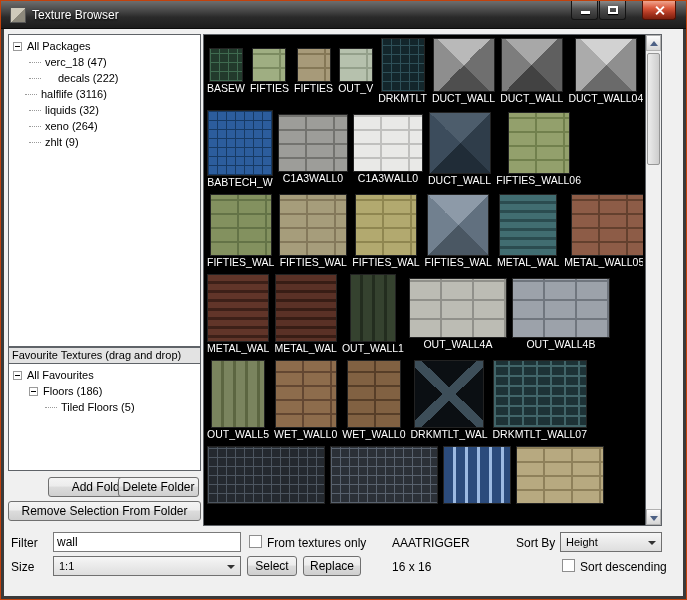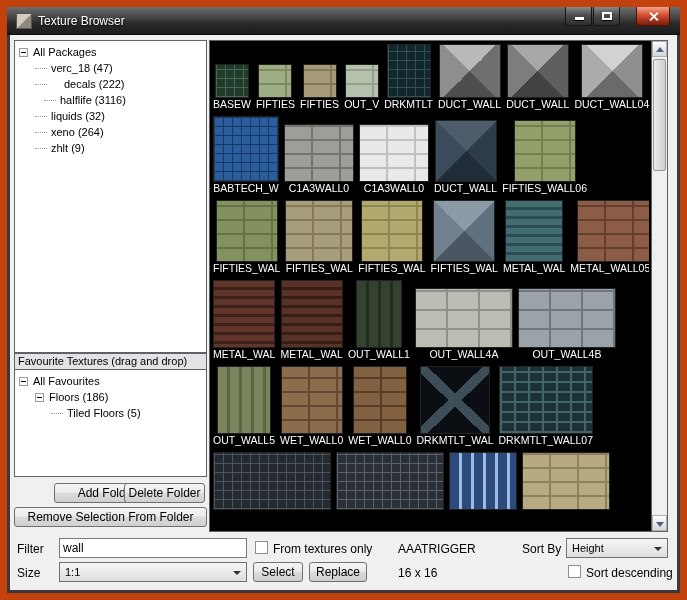--- a/index.html
+++ b/index.html
@@ -1,19 +1,19 @@
 <!DOCTYPE html>
 <html><head>
 <meta charset="utf-8">
 <style>
   * { margin:0; padding:0; box-sizing:border-box; }
   html,body { width:687px; height:600px; }
   body { font-family:"Liberation Sans", sans-serif; background:#111; }
 
-  .window { position:relative; width:687px; height:600px; background:#3a3a3a; border:7px solid #c2410c; }
+  .window { position:relative; width:687px; height:600px; background:#3a3a3a; border:1px solid #c2410c; }
   .titlebar { position:absolute; left:0; top:0; width:100%; height:28px;
     background:linear-gradient(180deg,#6e6e6e 0%,#454545 38%,#2a2a2a 60%,#1c1c1c 100%);
     border-bottom:1px solid #0c0c0c; }
   .title-icon { position:absolute; left:9px; top:6px; width:16px; height:16px; border:1px solid #555;
     background:linear-gradient(135deg,#cfcabb 0 50%,#8d897c 50%); }
   .title-text { position:absolute; left:31px; top:7px; color:#fff; font-size:12px; text-shadow:0 1px 2px #000; white-space:nowrap; }
 
   .tb-btn { position:absolute; top:0; height:19px; border:1px solid #141414; border-top:none;
     border-radius:0 0 3px 3px; background:linear-gradient(#8a8a8a,#4d4d4d 45%,#2d2d2d);
     cursor:pointer; }
@@ -46,21 +46,21 @@
   .btn { font-size:12px; color:#000; text-align:center;
     background:linear-gradient(#f4f4f4,#ececec 45%,#dcdcdc 50%,#cfcfcf); border:1px solid #707070;
     border-radius:3px; cursor:pointer; line-height:18px; }
   .btn-add { position:absolute; left:4px; top:448px; width:106px; height:20px;margin-left:40px; }
   .btn-del { position:absolute; left:114px; top:448px; width:81px; height:20px; }
   .btn-remove { position:absolute; left:4px; top:472px; width:193px; height:20px; }
 
   .texture-area { position:absolute; left:199px; top:5px; width:459px; height:492px; background:#000;
     border:1px solid #5f6368; overflow:hidden; }
   .tex-content { position:absolute; left:3px; top:3px; right:18px; bottom:0; overflow:hidden; }
-  .tex-row { display:flex; align-items:flex-end; gap:5px; margin-bottom:5px; }
+  .tex-row { display:flex; align-items:center; gap:5px; margin-bottom:5px; }
   .tex-cell { display:flex; flex-direction:column; align-items:center; cursor:pointer; }
   .tex-thumb { flex:none; border:1px solid #222; }
   .tex-label { color:#fff; font-size:10.5px; line-height:13px; white-space:nowrap; }
 
   
   .p-brick { background-color:var(--c1);
     background-image:repeating-linear-gradient(0deg,transparent 0 12px,var(--c2) 12px 14px),
                      repeating-linear-gradient(90deg,transparent 0 26px,var(--c2) 26px 28px); }
   .p-tech { background-color:var(--c1);
     background-image:repeating-linear-gradient(0deg,var(--c2) 0 1px,transparent 1px 9px),
@@ -137,21 +137,21 @@
           <span class="tree-label">All Packages</span>
         </div>
         <div class="tree-item" style="padding-left: 20px;">
           <span class="leaf-dash"></span>
           <span class="tree-label">verc_18 (47)</span>
         </div>
         <div class="tree-item" style="padding-left: 20px; gap: 13px;">
           <span class="leaf-dash"></span>
           <span class="tree-label">decals (222)</span>
         </div>
-        <div class="tree-item" style="padding-left: 29px;">
+        <div class="tree-item" style="padding-left: 16px;">
           <span class="leaf-dash"></span>
           <span class="tree-label">halflife (3116)</span>
         </div>
         <div class="tree-item" style="padding-left: 20px;">
           <span class="leaf-dash"></span>
           <span class="tree-label">liquids (32)</span>
         </div>
         <div class="tree-item" style="padding-left: 20px;">
           <span class="leaf-dash"></span>
           <span class="tree-label">xeno (264)</span>

